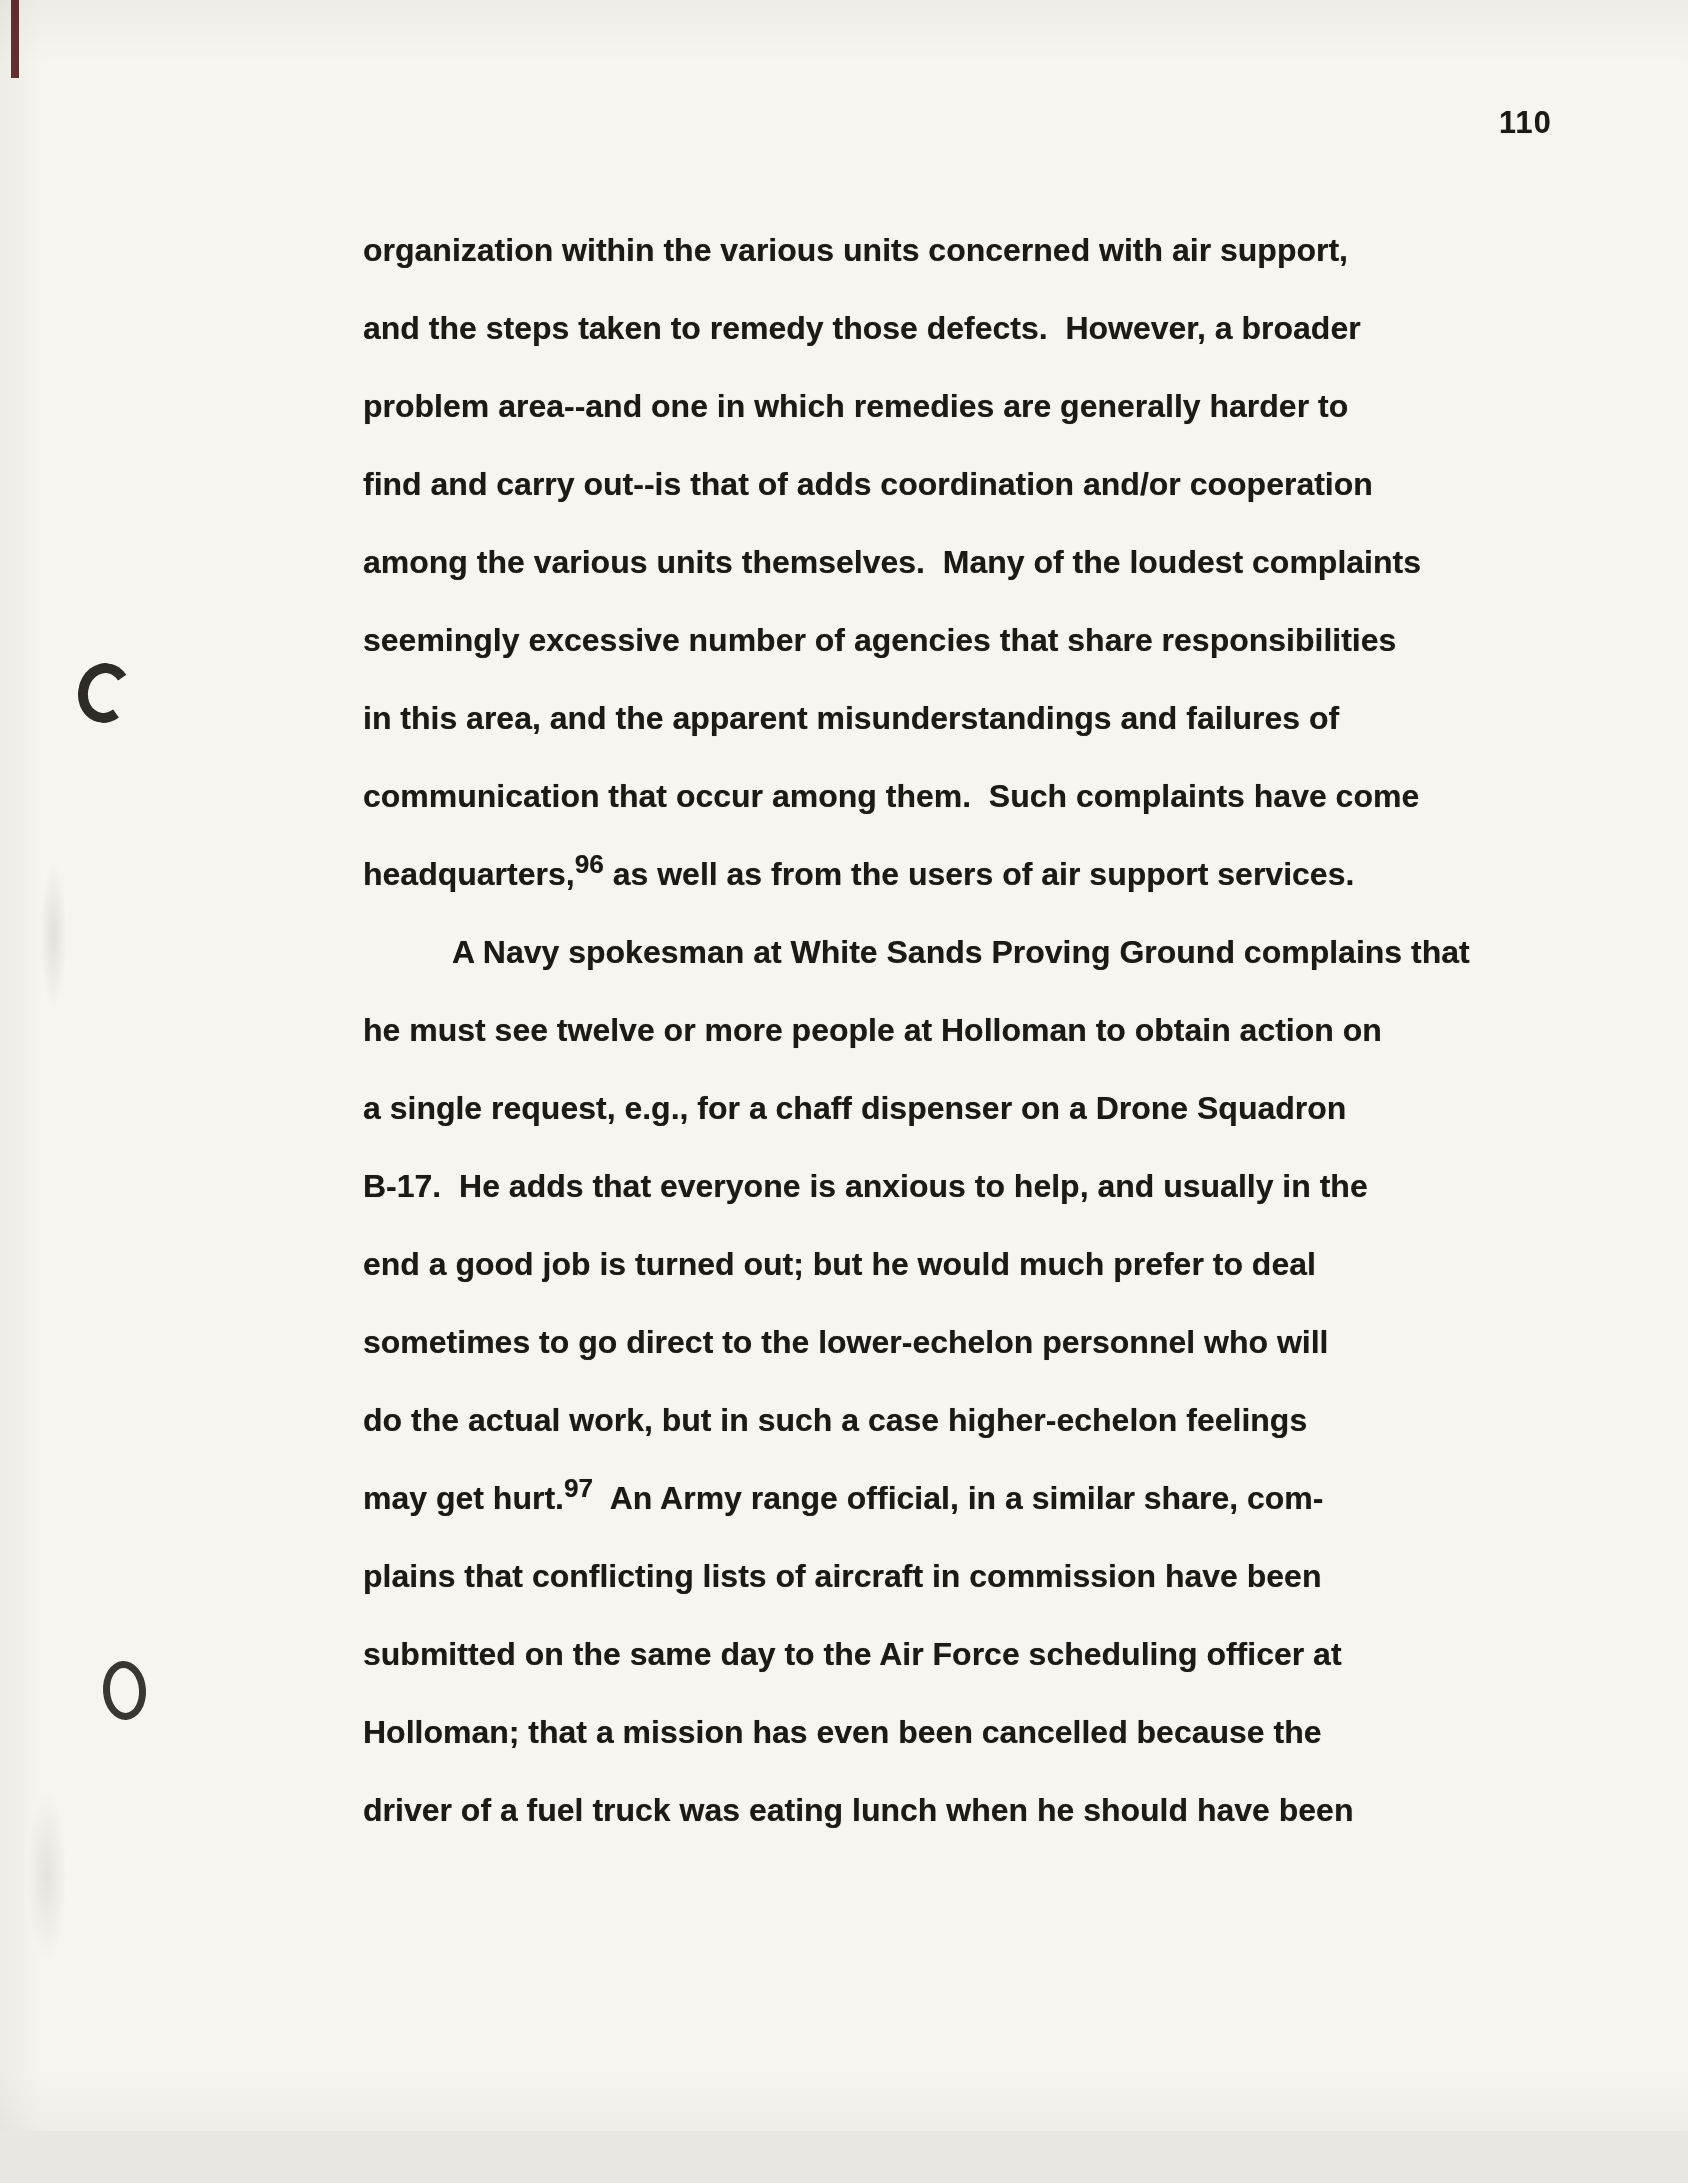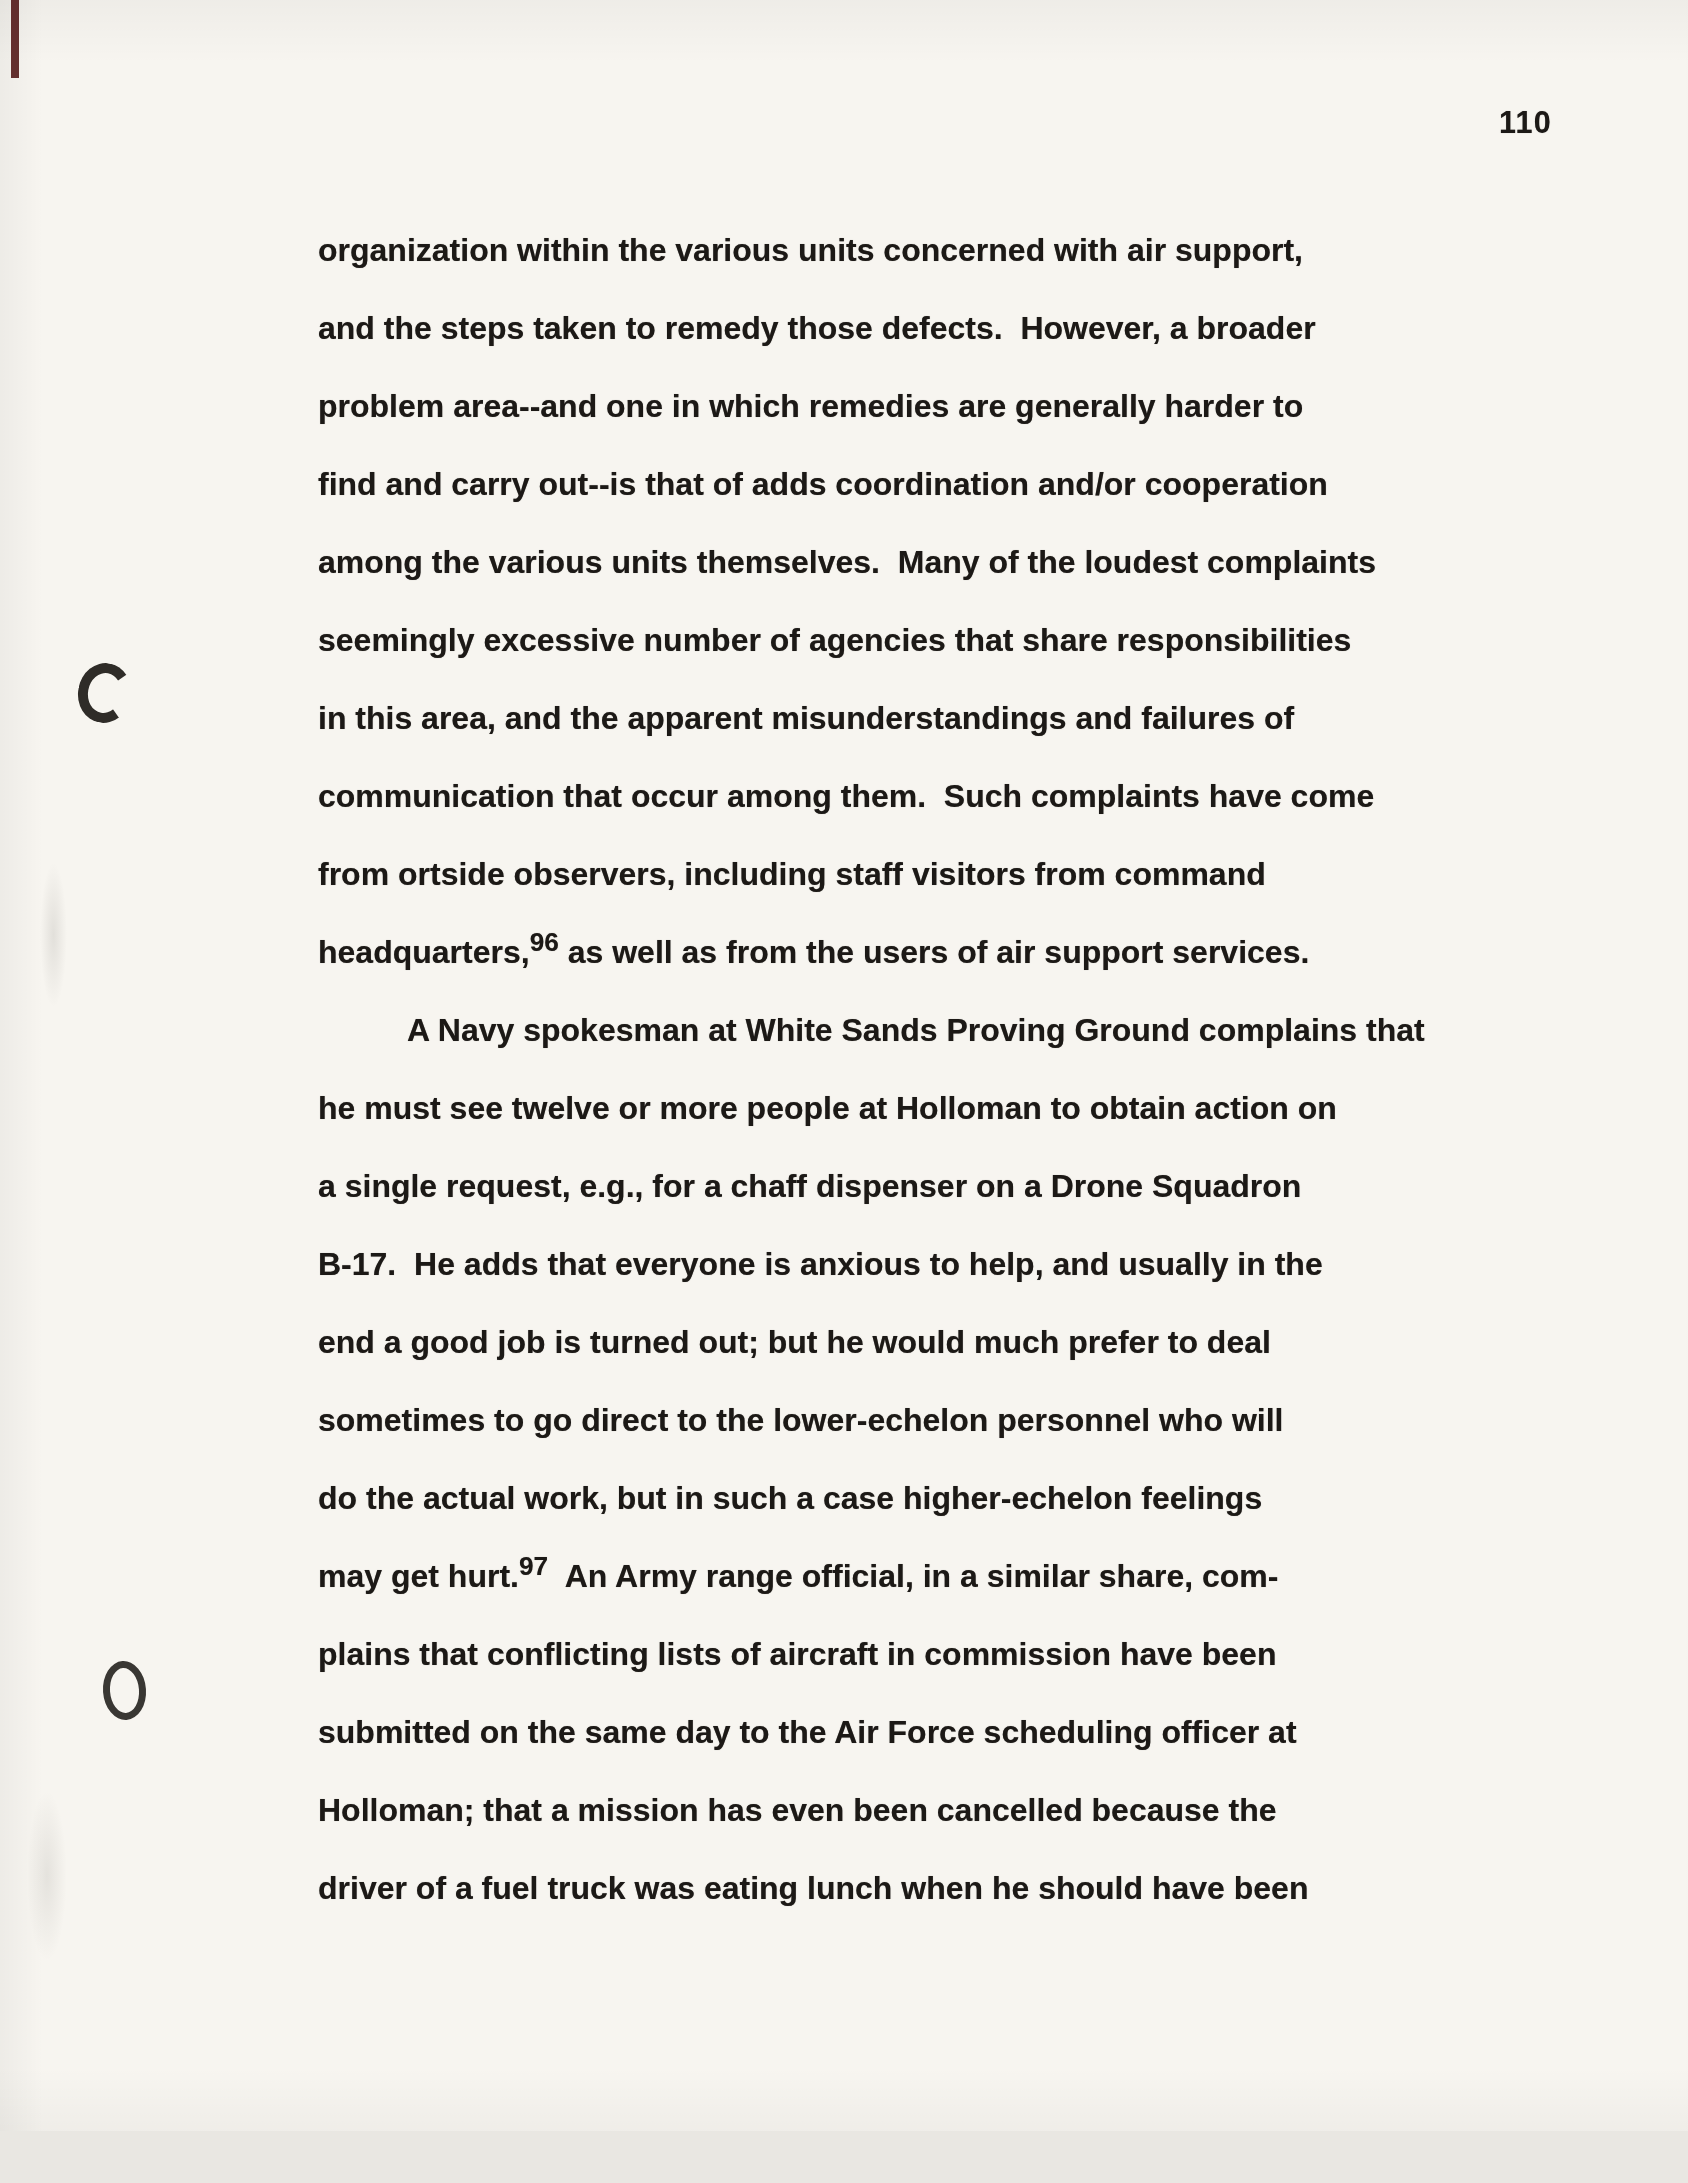--- a/index.html
+++ b/index.html
@@ -37,20 +37,21 @@
     top: 211px;
     width: 1332px;
     font-size: 32px;
     font-weight: 700;
     text-shadow: 0 0 0.7px rgba(20,16,12,0.5);
   }
   .line {
     height: 78px;
     line-height: 78px;
     white-space: pre;
+    margin-left: 45px;
   }
   .line.indented {
     text-indent: 5ch;
   }
   sup.fnref {
     font-size: 0.82em;
     vertical-align: super;
     line-height: 0;
     letter-spacing: 0;
   }
@@ -130,21 +131,20 @@
   <div class="text-block">
 
     <div class="line">organization within the various units concerned with air support,</div>
     <div class="line">and the steps taken to remedy those defects.  However, a broader</div>
     <div class="line">problem area--and one in which remedies are generally harder to</div>
     <div class="line">find and carry out--is that of adds coordination and/or cooperation</div>
     <div class="line">among the various units themselves.  Many of the loudest complaints</div>
     <div class="line">seemingly excessive number of agencies that share responsibilities</div>
     <div class="line">in this area, and the apparent misunderstandings and failures of</div>
     <div class="line">communication that occur among them.  Such complaints have come</div>
-    <div class="line">from ortside observers, including staff visitors from command</div>
 
     <div class="line"><span>headquarters,</span><sup class="fnref">96</sup><span> as well as from the users of air support services.</span></div>
 
     <div class="line indented">A Navy spokesman at White Sands Proving Ground complains that</div>
 
     <div class="line">he must see twelve or more people at Holloman to obtain action on</div>
     <div class="line">a single request, e.g., for a chaff dispenser on a Drone Squadron</div>
     <div class="line">B-17.  He adds that everyone is anxious to help, and usually in the</div>
     <div class="line">end a good job is turned out; but he would much prefer to deal</div>
     <div class="line">sometimes to go direct to the lower-echelon personnel who will</div>

